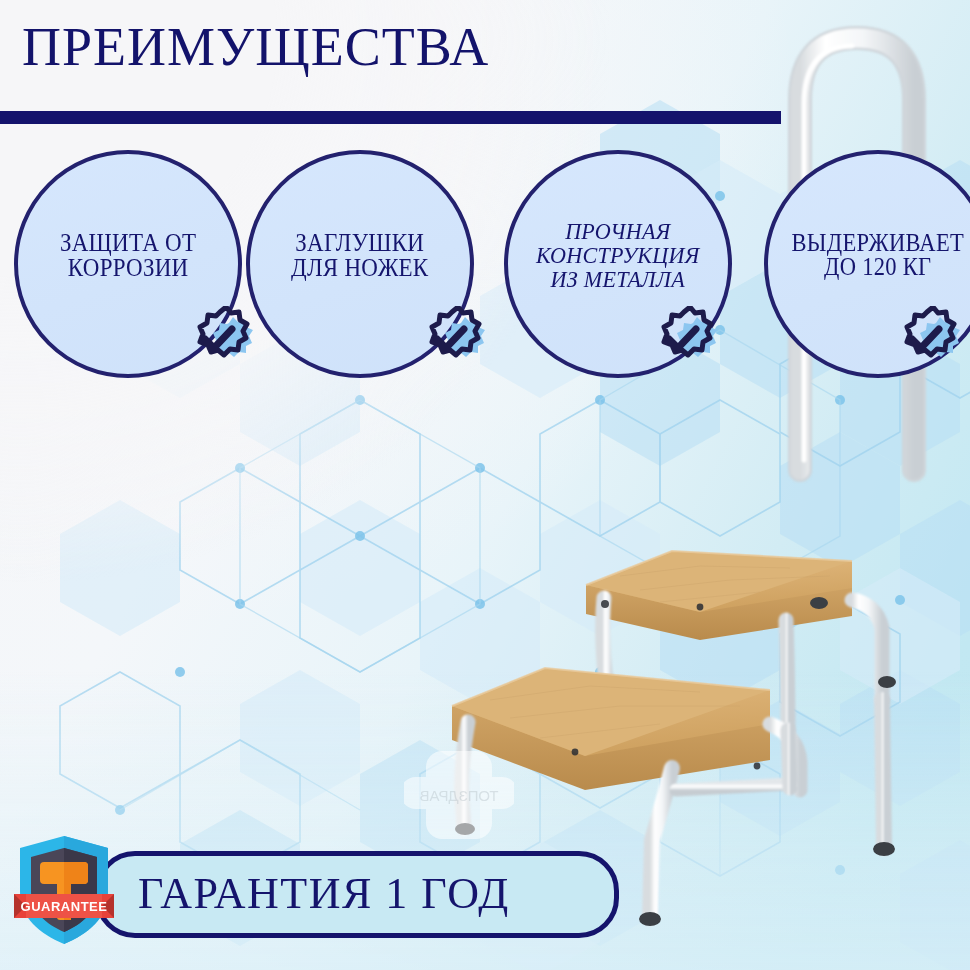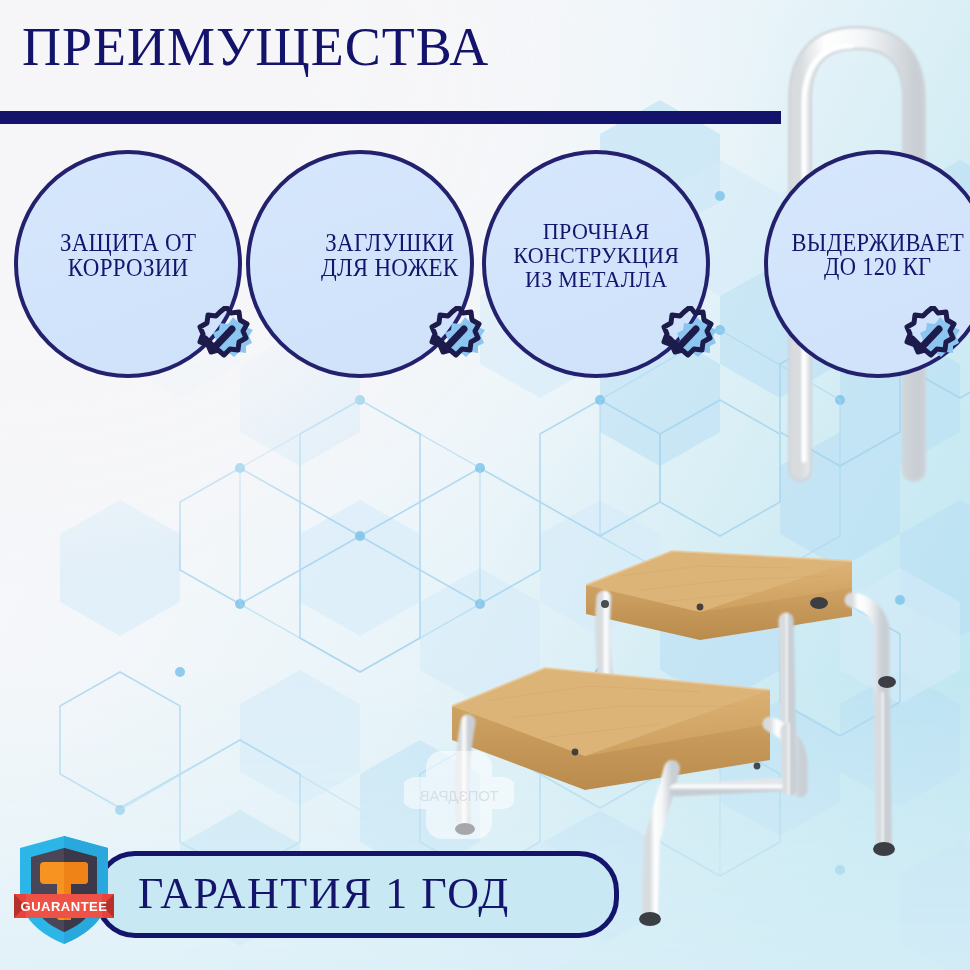--- a/index.html
+++ b/index.html
@@ -54,22 +54,22 @@
     font-family:"Liberation Serif", serif;
     transform:scaleX(.92);
     padding:0 6px;
     white-space:pre-line;
     margin-top:-18px;
   }
   .circle.c3 .c-label{font-size:24px;}
   .circle.c4 .c-label{font-size:24.5px;}
 
   .c1{left:14px;top:150px;}
-  .c2{left:246px;top:150px;justify-content:flex-end;}
-  .c3{left:482px;top:150px;}
+  .c2{left:246px;top:150px;}
+  .c3{left:504px;top:150px;font-style:italic;}
   .c4{left:764px;top:150px;}
 
   
   .badge{
     position:absolute;width:68px;height:68px;
   }
   .b1{left:186px;top:306px;}
   .b2{left:418px;top:306px;}
   .b3{left:650px;top:306px;}
   .b4{left:893px;top:306px;}

